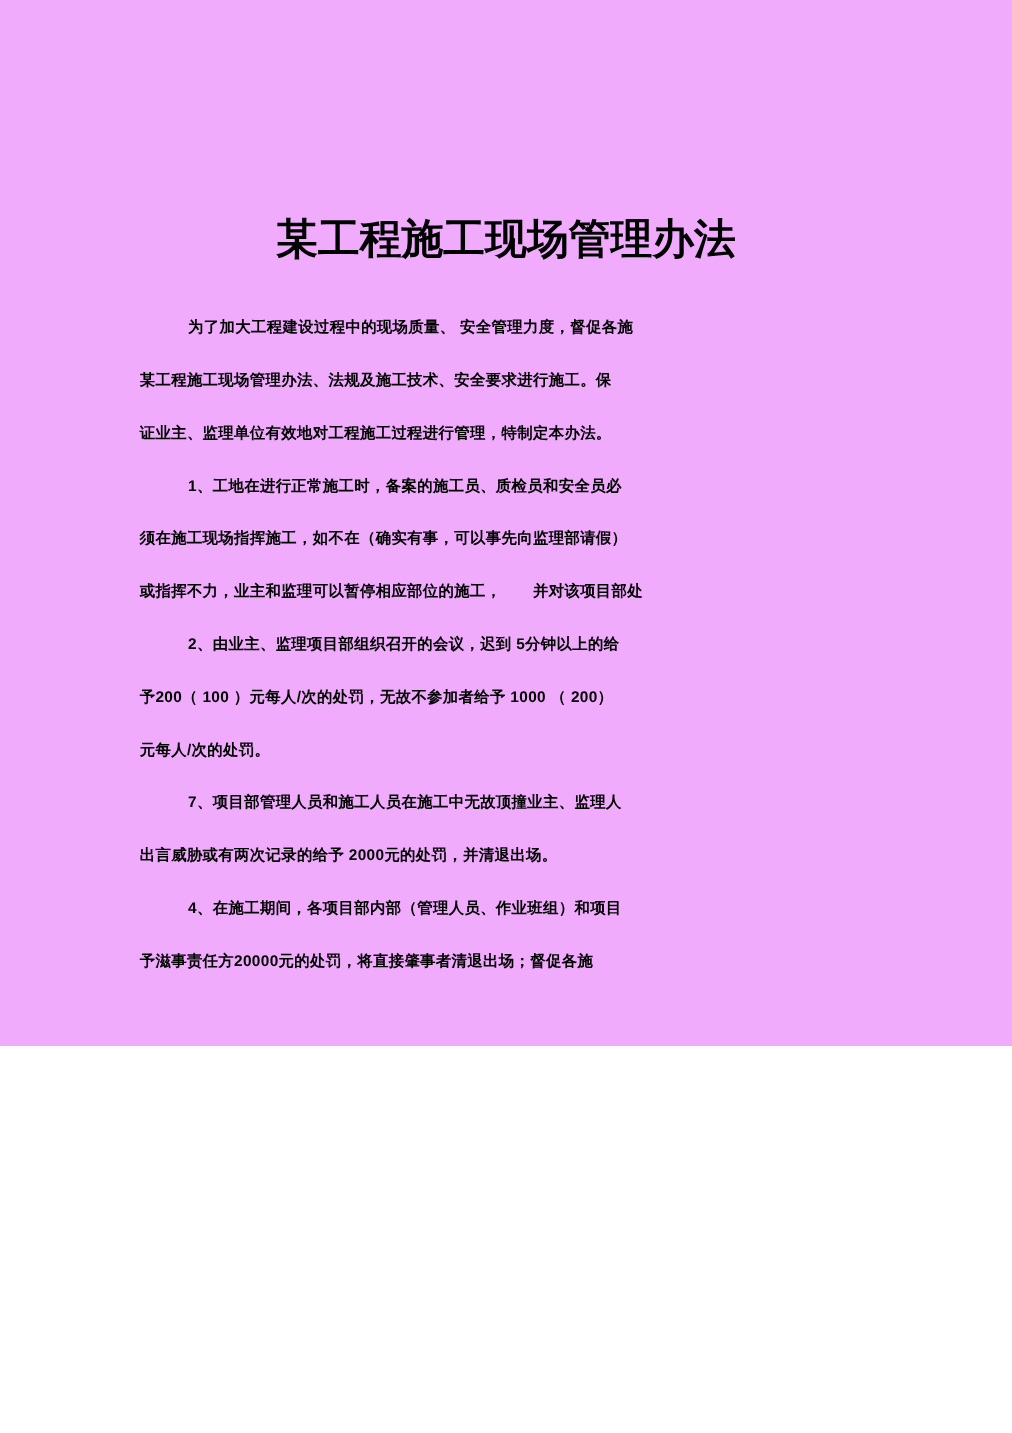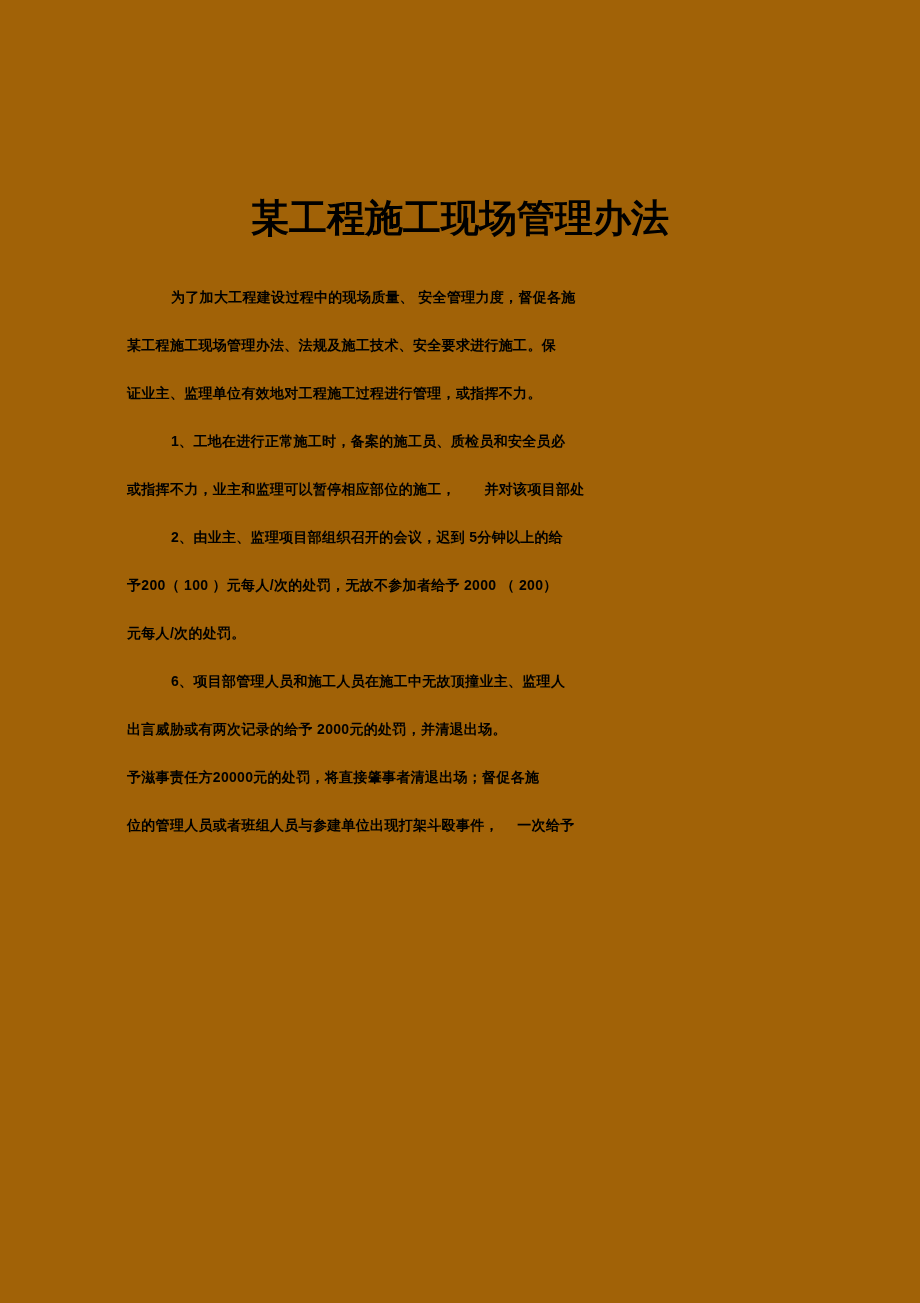--- a/index.html
+++ b/index.html
@@ -3,22 +3,22 @@
 <meta charset="utf-8">
 <style>
   html, body {
     margin: 0;
     padding: 0;
     background: #ffffff;
   }
   .page {
     position: relative;
     width: 920px;
-    height: 1303px;
-    background: #a16207;
+    height: 951px;
+    background: #f0abfc;
     color: #000000;
     font-family: "Liberation Sans", "DejaVu Sans", sans-serif;
     overflow: hidden;
   }
   .doc-title {
     position: absolute;
     top: 199px;
     left: 0;
     width: 920px;
     text-align: center;
@@ -46,24 +46,25 @@
   }
 </style>
 </head>
 <body>
 
 <div class="page">
   <div class="doc-title">某工程施工现场管理办法</div>
   <div class="doc-body">
       <div class="line indent">为了加大工程建设过程中的现场质量、 安全管理力度，督促各施</div>
       <div class="line">某工程施工现场管理办法、法规及施工技术、安全要求进行施工。保</div>
-      <div class="line">证业主、监理单位有效地对工程施工过程进行管理，或指挥不力。</div>
+      <div class="line">证业主、监理单位有效地对工程施工过程进行管理，特制定本办法。</div>
       <div class="line indent">1、工地在进行正常施工时，备案的施工员、质检员和安全员必</div>
+      <div class="line">须在施工现场指挥施工，如不在（确实有事，可以事先向监理部请假）</div>
       <div class="line">或指挥不力，业主和监理可以暂停相应部位的施工，　　并对该项目部处</div>
       <div class="line indent">2、由业主、监理项目部组织召开的会议，迟到 5分钟以上的给</div>
-      <div class="line">予200（ 100 ）元每人/次的处罚，无故不参加者给予 2000 （ 200）</div>
+      <div class="line">予200（ 100 ）元每人/次的处罚，无故不参加者给予 1000 （ 200）</div>
       <div class="line">元每人/次的处罚。</div>
-      <div class="line indent">6、项目部管理人员和施工人员在施工中无故顶撞业主、监理人</div>
+      <div class="line indent">7、项目部管理人员和施工人员在施工中无故顶撞业主、监理人</div>
       <div class="line">出言威胁或有两次记录的给予 2000元的处罚，并清退出场。</div>
+      <div class="line indent">4、在施工期间，各项目部内部（管理人员、作业班组）和项目</div>
       <div class="line">予滋事责任方20000元的处罚，将直接肇事者清退出场；督促各施</div>
-      <div class="line">位的管理人员或者班组人员与参建单位出现打架斗殴事件，　 一次给予</div>
     </div>
 </div>
 
 </body></html>

